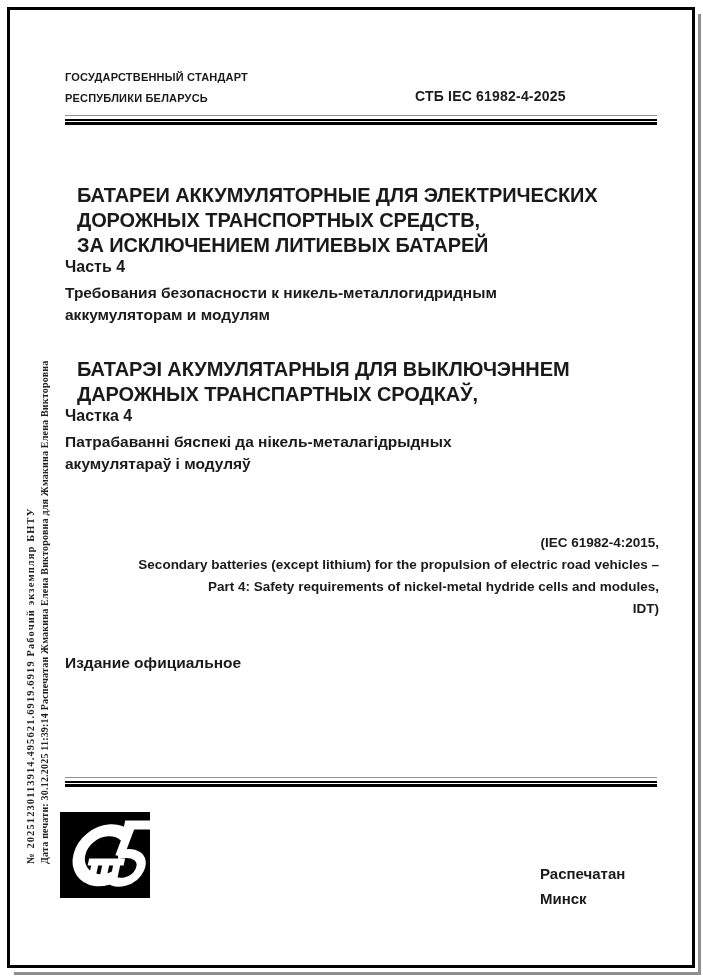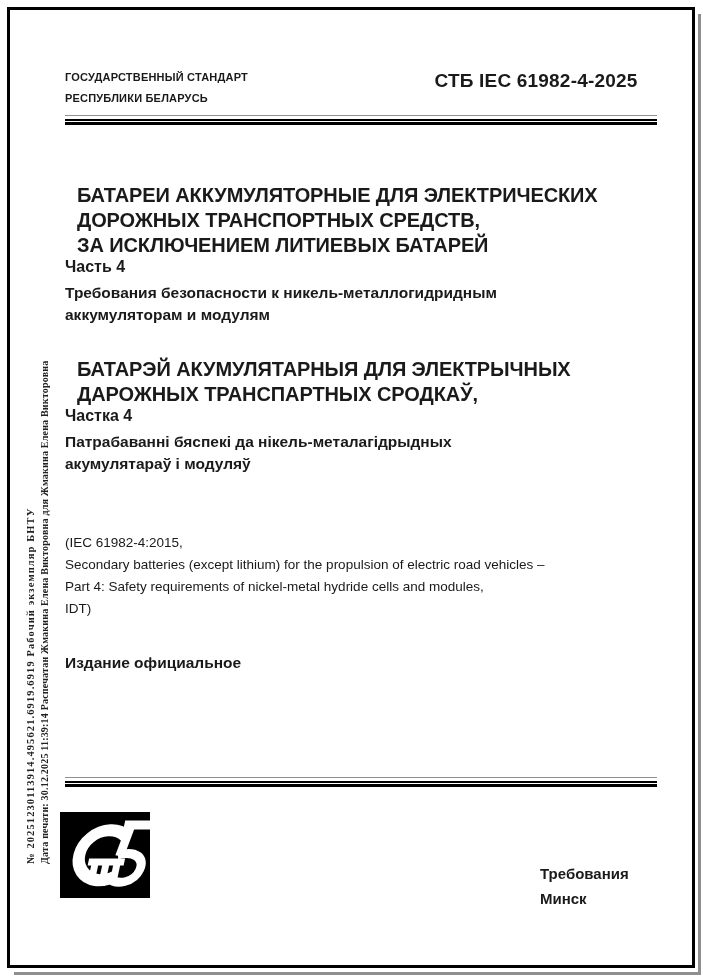--- a/index.html
+++ b/index.html
@@ -13,41 +13,41 @@
   }
   .frame{
     position:absolute;left:7px;top:7px;width:682px;height:955px;
     border:3px solid #000;
   }
   .shadow-right{position:absolute;left:698px;top:14px;width:3px;height:959px;background:#8f8f8f;}
   .shadow-bottom{position:absolute;left:14px;top:972px;width:687px;height:3px;background:#8f8f8f;}
 
   .org-block{position:absolute;left:65px;top:67px;width:380px;
     font-size:11px;font-weight:bold;line-height:21px;letter-spacing:0.2px;}
-  .designation{position:absolute;left:415px;top:70px;width:242px;
-    font-size:19px;font-weight:bold;text-align:center;letter-spacing:0.2px;}
+  .designation{position:absolute;left:415px;top:88px;width:242px;
+    font-size:14px;font-weight:bold;text-align:left;letter-spacing:0.2px;}
 
   .rule{position:absolute;left:65px;width:592px;}
   .rule .thin{height:1px;background:#909090;}
   .rule .gap{height:3px;}
   .rule .thick{height:1px;background:#fff;border-top:2px solid #000;border-bottom:3px solid #000;}
   .rule-top{top:115px;}
   .rule-bottom{top:777px;}
 
   .title-block{position:absolute;left:65px;width:594px;}
   .title-ru{top:183px;}
   .title-be{top:357px;}
   .main-title{font-size:20px;font-weight:bold;line-height:25px;letter-spacing:-0.1px;margin-left:12px;}
   .main-title span{display:block;}
   .part-label{font-size:16px;font-weight:bold;line-height:18px;}
   .subtitle{font-size:15.5px;font-weight:bold;line-height:22px;margin-top:6px;}
   .subtitle span{display:block;}
 
   .iec-ref{position:absolute;left:65px;top:532px;width:594px;
-    font-size:13.5px;font-weight:normal;line-height:22px;}
+    font-size:13.5px;font-weight:bold;line-height:22px;text-align:right;}
   .iec-ref span{display:block;}
 
   .edition-note{position:absolute;left:65px;top:654px;
     font-size:15.5px;font-weight:bold;line-height:18px;}
 
   .logo{position:absolute;left:60px;top:812px;width:90px;height:86px;}
 
   .publisher-block{position:absolute;left:540px;top:861px;
     font-size:15px;font-weight:bold;line-height:25px;}
   .publisher-block div{white-space:nowrap;}
@@ -91,21 +91,21 @@
     </div>
     <div class="part-label">Часть 4</div>
     <div class="subtitle">
       <span>Требования безопасности к никель-металлогидридным</span>
       <span>аккумуляторам и модулям</span>
     </div>
   </div>
 
   <div class="title-block title-be">
     <div class="main-title">
-      <span>БАТАРЭЙ АКУМУЛЯТАРНЫЯ ДЛЯ ЭЛЕКТРЫЧНЫХ</span>
+      <span>БАТАРЭІ АКУМУЛЯТАРНЫЯ ДЛЯ ВЫКЛЮЧЭННЕМ</span>
       <span>ДАРОЖНЫХ ТРАНСПАРТНЫХ СРОДКАЎ,</span>
     </div>
     <div class="part-label">Частка 4</div>
     <div class="subtitle">
       <span>Патрабаванні бяспекі да нікель-металагідрыдных</span>
       <span>акумулятараў і модуляў</span>
     </div>
   </div>
 
   <div class="iec-ref">
@@ -133,21 +133,21 @@
         <path d="M48 50 L48 74" stroke-width="7"></path>
         <path d="M59 50 L59 70" stroke-width="7"></path>
         <path d="M58 13 L86 13" stroke-width="9"></path>
         <path d="M65 13 L60 44" stroke-width="9"></path>
         <path d="M58 43 C74 38 86 46 83 58 C80 70 64 74 54 66" stroke-width="9"></path>
       </g>
     </svg>
   </div>
 
   <div class="publisher-block">
-    <div>Требования</div>
+    <div>Распечатан</div>
     <div>Минск</div>
   </div>
 
   <div class="watermark">
     <div class="wm-line1">№ 20251230113914.495621.6919.6919 Рабочий экземпляр БНТУ</div>
     <div class="wm-line2">Дата печати: 30.12.2025 11:39:14 Распечатан Жмакина Елена Викторовна для Жмакина Елена Викторовна</div>
   </div>
 
 </div>
 

